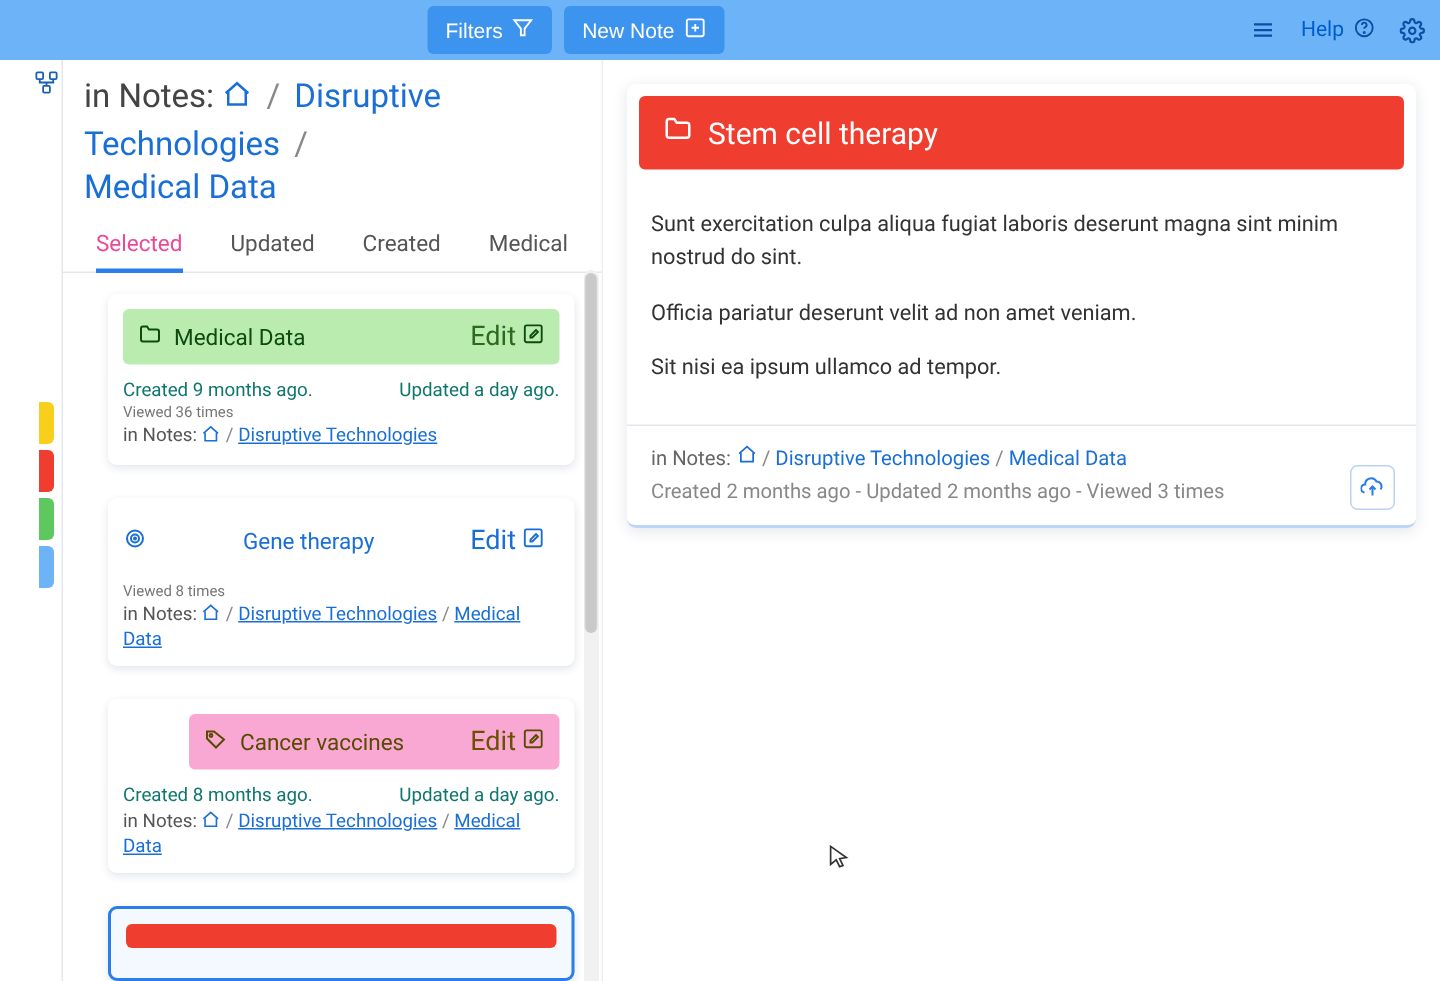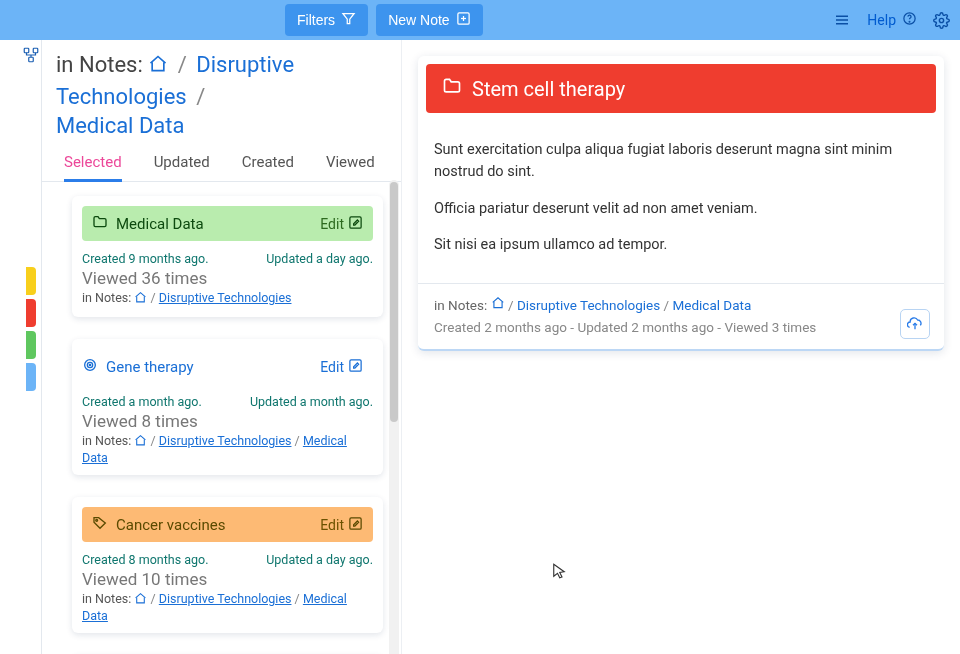--- a/index.html
+++ b/index.html
@@ -103,36 +103,36 @@
   .card-head {
     border-radius: 4px;
     padding: 8px 10px;
     display: flex;
     align-items: center;
     gap: 8px;
     margin-bottom: 10px;
   }
   .card-head .title { flex: 1; font-size: 15px; }
   .card-head .edit {
-    font-size: 14px;
+    font-size: 18px;
     display: flex;
     align-items: center;
     gap: 4px;
     cursor: pointer;
   }
   .head-green { background: #b9ecae; color: #0d4a0f; }
   .head-green .edit { color: #2d6a1f; }
-  .head-white { background: #fff; color: #1a6fd6; border: none; padding-left: 0; }
+  .head-white { background: #fff; color: #1a6fd6; border: none; padding-left: 0; text-align: center; }
   .head-white .edit { color: #1a6fd6; }
-  .head-yellow { background: #fdba74; color: #5a4a00; }
+  .head-yellow { background: #f9a8d4; color: #5a4a00; margin-left: 44px; }
   .head-yellow .edit { color: #6c5200; }
   .head-red { background: #ef3d2f; color: #fff; }
 
   .meta-row { display: flex; justify-content: space-between; color: #0f766e; font-size: 12.5px; margin-bottom: 2px; }
-  .meta-line { color: #777; font-size: 17px; margin-bottom: 2px; }
+  .meta-line { color: #777; font-size: 10px; margin-bottom: 2px; }
   .crumb-line { font-size: 12.5px; color: #555; }
   .crumb-line a { color: #1a6fd6; text-decoration: underline; }
   .crumb-line .home-mini { color: #1a6fd6; vertical-align: -2px; }
 
   
   .right-pane {
     flex: 1;
     padding: 16px 16px 0 16px;
     overflow: auto;
   }
@@ -296,21 +296,21 @@
       <span class="sep">/</span>
       <span class="blue">Disruptive Technologies</span>
       <span class="sep">/</span><br>
       <span class="blue">Medical Data</span>
     </div>
 
     <div class="tabs" id="tabs">
         <div class="tab active">Selected</div>
         <div class="tab">Updated</div>
         <div class="tab">Created</div>
-        <div class="tab">Viewed</div>
+        <div class="tab">Medical</div>
       </div>
 
     <div class="cards-scroll" id="cards">
         <div class="card">
           <div class="card-head head-green">
             <span><svg width="16" height="16" viewBox="0 0 24 24" fill="none" stroke="#0d4a0f" stroke-width="2">
                 <path d="M3 6a2 2 0 0 1 2-2h4l2 3h8a2 2 0 0 1 2 2v8a2 2 0 0 1-2 2H5a2 2 0 0 1-2-2z"></path>
               </svg></span>
             <span class="title">Medical Data</span>
             <span class="edit">Edit <span><svg width="15" height="15" viewBox="0 0 24 24" fill="none" stroke="#0d4a0f" stroke-width="2">
@@ -334,24 +334,20 @@
                 <circle cx="12" cy="12" r="8"></circle>
                 <circle cx="12" cy="12" r="4"></circle>
                 <circle cx="12" cy="12" r="1"></circle>
               </svg></span>
             <span class="title">Gene therapy</span>
             <span class="edit">Edit <span><svg width="15" height="15" viewBox="0 0 24 24" fill="none" stroke="#1a6fd6" stroke-width="2">
                   <rect x="3" y="3" width="18" height="18" rx="2"></rect>
                   <path d="M15 8l-6 6v2h2l6-6z"></path>
                 </svg></span></span>
           </div>
-          <div class="meta-row">
-            <span>Created a month ago.</span>
-            <span>Updated a month ago.</span>
-          </div>
           <div class="meta-line">Viewed 8 times</div>
           <div class="crumb-line"><span>in Notes:</span> <span class="home-mini"><svg width="13" height="13" viewBox="0 0 24 24" fill="none" stroke="#1a6fd6" stroke-width="2">
                 <path d="M3 11l9-8 9 8"></path>
                 <path d="M5 10v10h14V10"></path>
               </svg></span> <span style="color:#888">/</span> <a href="#">Disruptive Technologies</a> <span style="color:#888">/</span> <a href="#">Medical Data</a></div>
         </div>
         <div class="card">
           <div class="card-head head-yellow">
             <span><svg width="16" height="16" viewBox="0 0 24 24" fill="none" stroke="#5a4a00" stroke-width="2">
                 <path d="M20 12l-8 8-9-9V4h7z"></path>
@@ -360,21 +356,20 @@
             <span class="title">Cancer vaccines</span>
             <span class="edit">Edit <span><svg width="15" height="15" viewBox="0 0 24 24" fill="none" stroke="#5a4a00" stroke-width="2">
                   <rect x="3" y="3" width="18" height="18" rx="2"></rect>
                   <path d="M15 8l-6 6v2h2l6-6z"></path>
                 </svg></span></span>
           </div>
           <div class="meta-row">
             <span>Created 8 months ago.</span>
             <span>Updated a day ago.</span>
           </div>
-          <div class="meta-line">Viewed 10 times</div>
           <div class="crumb-line"><span>in Notes:</span> <span class="home-mini"><svg width="13" height="13" viewBox="0 0 24 24" fill="none" stroke="#1a6fd6" stroke-width="2">
                 <path d="M3 11l9-8 9 8"></path>
                 <path d="M5 10v10h14V10"></path>
               </svg></span> <span style="color:#888">/</span> <a href="#">Disruptive Technologies</a> <span style="color:#888">/</span> <a href="#">Medical Data</a></div>
         </div>
         <div class="card selected">
           <div class="card-head head-red"></div>
         </div>
       </div>
 

